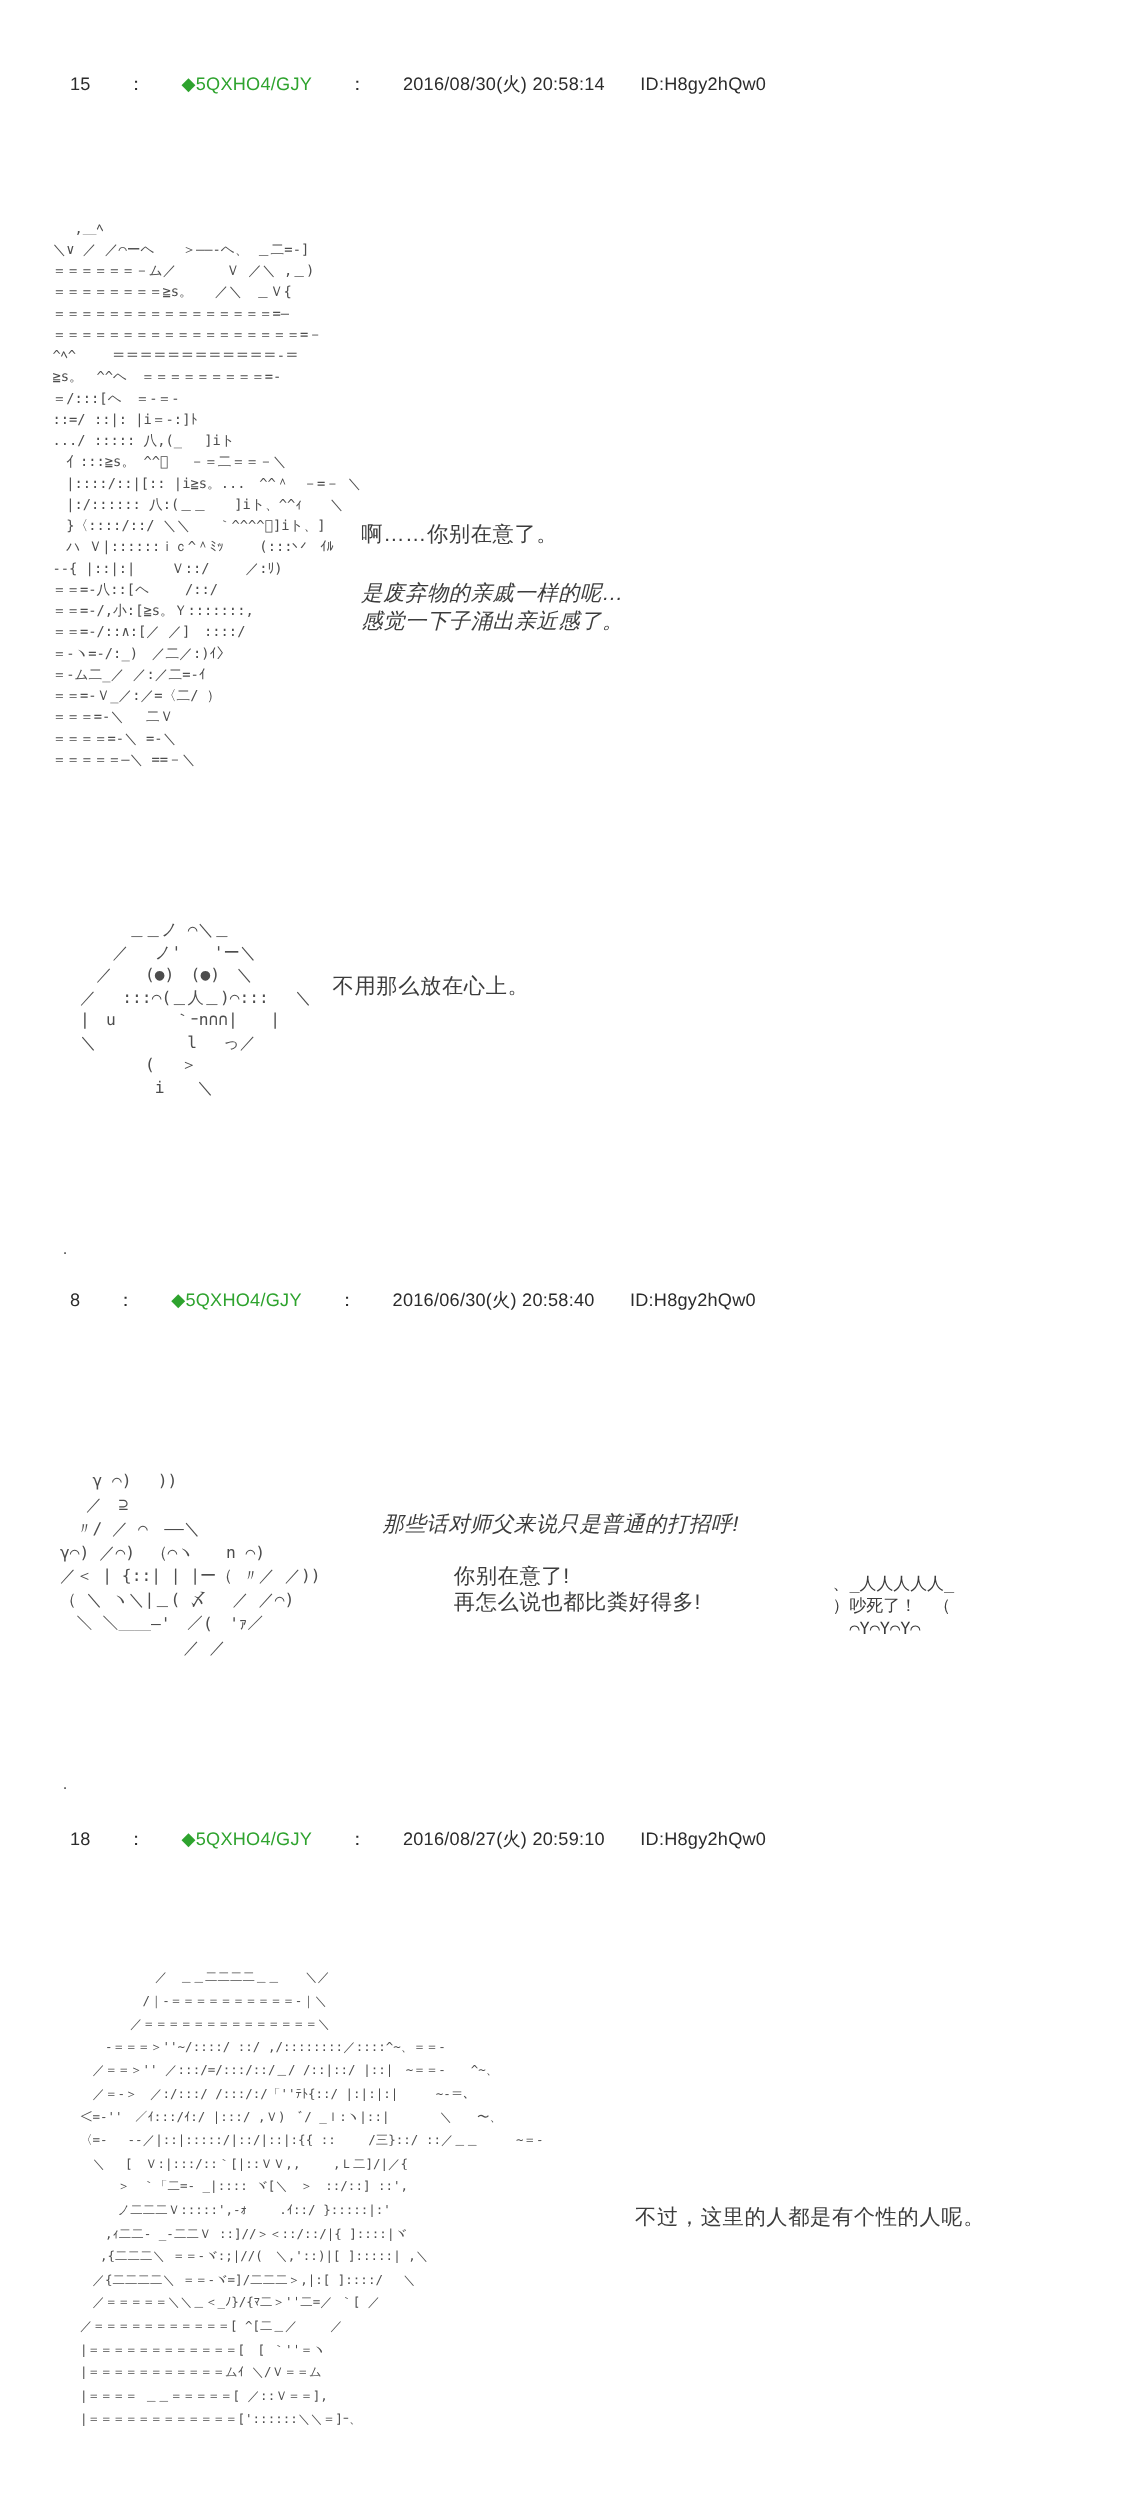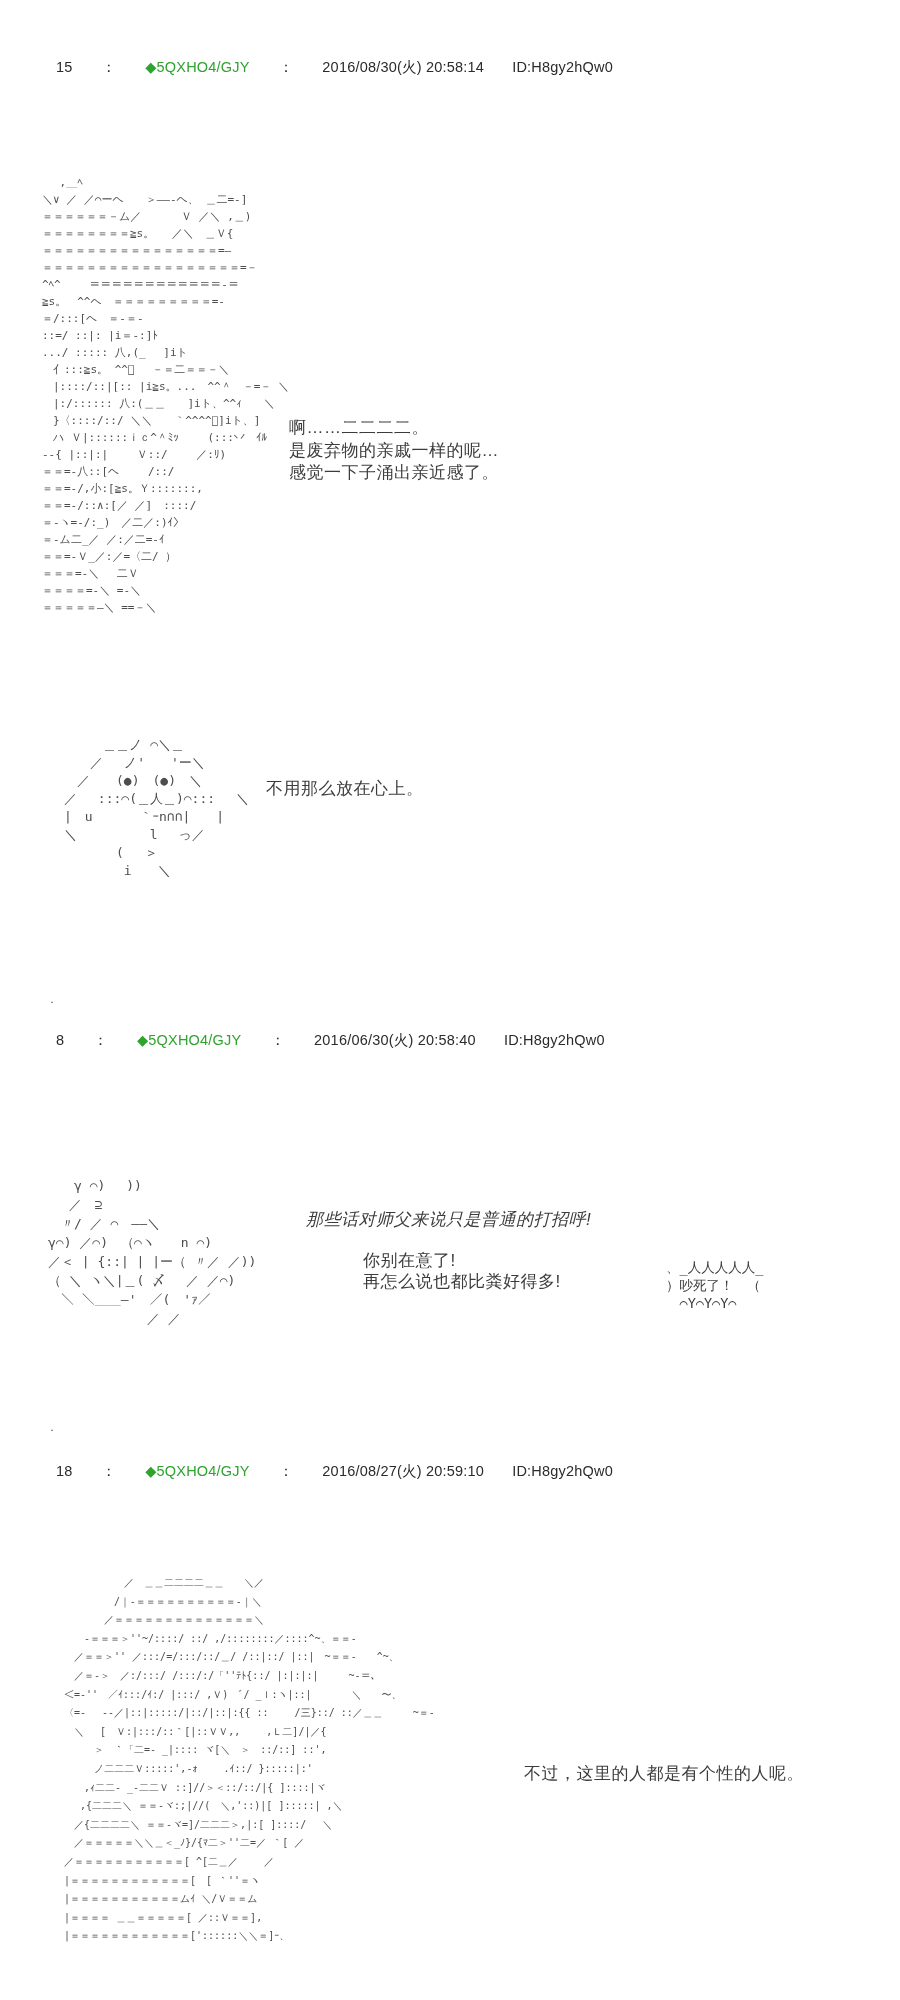--- a/index.html
+++ b/index.html
@@ -22,25 +22,25 @@
   .aa-dragon { left: 6px;  top: 138px;  font-size: 11px;   line-height: 17px; }
   .aa-face   { left: 28px; top: 700px;  font-size: 13px;   line-height: 18px; }
   .aa-char   { left: 12px; top: 1140px; font-size: 13px;   line-height: 19px; }
   .aa-bubble { left: 630px;top: 1222px; font-size: 13.5px; line-height: 18px; color:#3c3c3c; }
   .aa-hat    { left: 28px; top: 1538px; font-size: 10px; line-height: 18.6px; }
   .dlg {
     position: absolute; font-size: 17px; color: #3c3c3c;
     white-space: pre-line; letter-spacing: 0.5px;
   }
   .dlg-15-1 { left: 253px; top: 380px; }
-  .dlg-15-2 { left: 253px; top: 404px; line-height: 22px; }
+  .dlg-15-2 { left: 253px; top: 428px; line-height: 22px; font-style: italic; }
   .dlg-15-3 { left: 230px; top: 741px; }
   .dlg-16-1 { left: 270px; top: 1172px; font-style: italic; }
   .dlg-16-2 { left: 281px; top: 1214px; line-height: 21px; margin-left: 46px; }
-  .dlg-18-1 { left: 488px; top: 1726px; font-family: Liberation Mono, monospace; }
+  .dlg-18-1 { left: 472px; top: 1726px; font-family: Liberation Mono, monospace; }
   .sep-dot { position: absolute; font-size: 12px; color: #555; }
   .sep-dot-1 { left: 10px; top: 955px; }
   .sep-dot-2 { left: 10px; top: 1383px; }
   .hdr-15 { left: 8px; top: 22px; }
   .hdr-16 { left: 8px; top: 995px; }
   .hdr-18 { left: 8px; top: 1426px; }
 </style>
 </head>
 <body>
 
@@ -71,21 +71,21 @@
 ＝＝=-八::[ヘ　　 /::/
 ＝＝=-/,小:[≧s。Ｙ:::::::,
 ＝＝=-/::∧:[／ ／]　::::/
 ＝-ヽ=-/:_)　／二／:)ｲ〉
 ＝-ム二_／ ／:／二=-ｲ
 ＝＝=-Ｖ_／:／=〈二/ ）
 ＝＝＝=-＼　 二Ｖ
 ＝＝＝＝=-＼ =-＼
 ＝＝＝＝＝―＼ ==－＼</pre>
 
-  <div class="dlg dlg-15-1">啊……二二二二。</div>
+  <div class="dlg dlg-15-1">啊……你别在意了。</div>
   <div class="dlg dlg-15-2">是废弃物的亲戚一样的呢…
 感觉一下子涌出亲近感了。</div>
 
   <pre class="aa aa-face">　　　＿＿ノ ⌒＼＿
 　　／　 ノ'　　'ー＼
 　／　　(●)　(●)　＼
 ／　 :::⌒(＿人＿)⌒::: 　＼
 |　u　　　 ｀ｰn∩∩|　　|
 ＼　　　　　 l　 っ／
 　　　　(　 ＞

